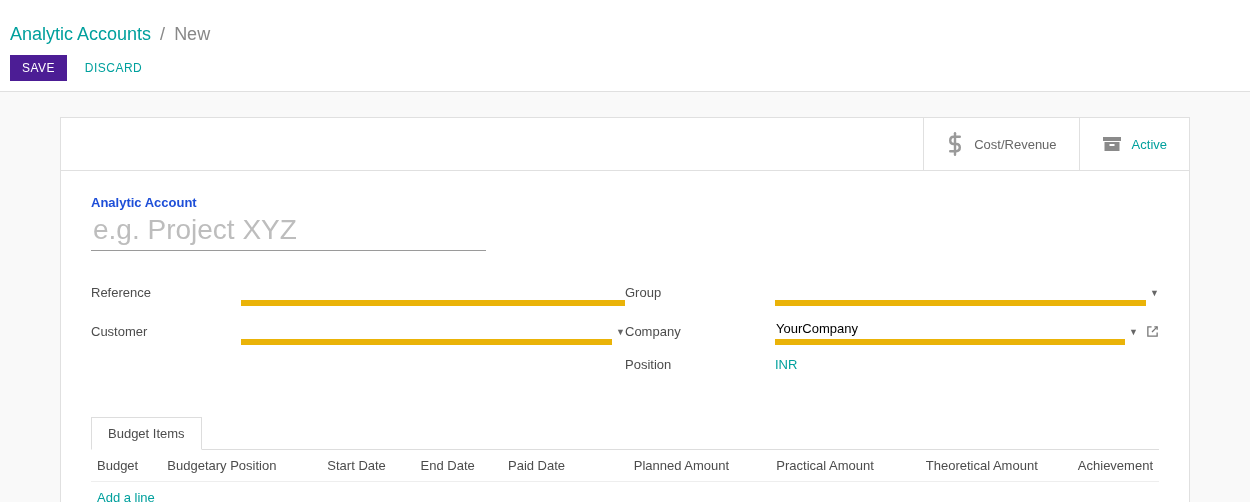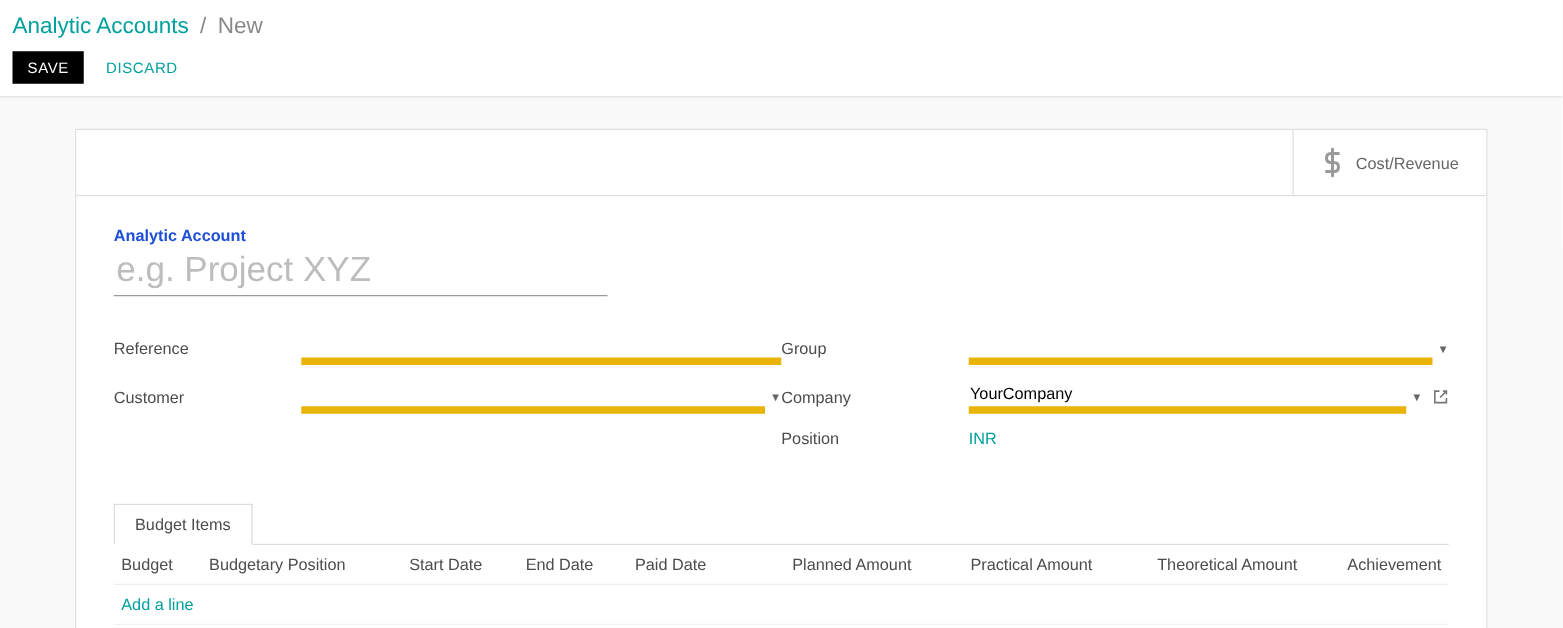--- a/index.html
+++ b/index.html
@@ -5,33 +5,33 @@
   * { box-sizing: border-box; margin: 0; padding: 0; }
   body {
     font-family: -apple-system, "Helvetica Neue", "Segoe UI", Arial, sans-serif;
     font-size: 13px;
     color: #4c4c4c;
     background: #f9f9f9;
     width: 1250px;
   }
   .header {
     background: #fff;
-    padding: 10px 10px 0 10px;
+    padding: 24px 10px 0 10px;
     border-bottom: 1px solid #e0e0e0;
   }
   .breadcrumb {
     font-size: 18px;
     margin-bottom: 10px;
   }
   .breadcrumb a { color: #00a09d; text-decoration: none; }
   .breadcrumb .sep { color: #888; margin: 0 4px; }
   .breadcrumb .current { color: #888; }
   .actions { padding-bottom: 10px; }
   .btn-primary {
-    background: #000000;
+    background: #4c1d95;
     color: #fff;
     border: none;
     padding: 6px 12px;
     font-size: 12px;
     letter-spacing: 0.5px;
     cursor: pointer;
   }
   .btn-link {
     background: none;
     border: none;
@@ -145,20 +145,30 @@
 
     <div class="stat-bar">
       <div class="stat-btn">
         <span class="icon">
           <svg width="18" height="24" viewBox="0 0 12 20" fill="none" stroke="#9a9a9a" stroke-width="2" stroke-linecap="round">
             <path d="M6 1 V19"></path>
             <path d="M10 4 H5 C3 4 2 5.2 2 7 C2 8.8 3 10 5 10 H7 C9 10 10 11.2 10 13 C10 14.8 9 16 7 16 H2"></path>
           </svg>
         </span>
         <span>Cost/Revenue</span>
+      </div>
+      <div class="stat-btn active-btn">
+        <span class="icon">
+          <svg width="20" height="18" viewBox="0 0 20 16">
+            <rect x="1" y="1" width="18" height="4" fill="#8a8a8a"></rect>
+            <rect x="2.5" y="6" width="15" height="9" fill="#8a8a8a"></rect>
+            <rect x="7.5" y="8" width="5" height="2" fill="#fff"></rect>
+          </svg>
+        </span>
+        <span>Active</span>
       </div>
     </div>
 
     <div class="form-body">
       <div class="name-block">
         <div class="field-label">Analytic Account</div>
         <input class="name-input" type="text" placeholder="e.g. Project XYZ" style="">
       </div>
 
       <div class="columns">

